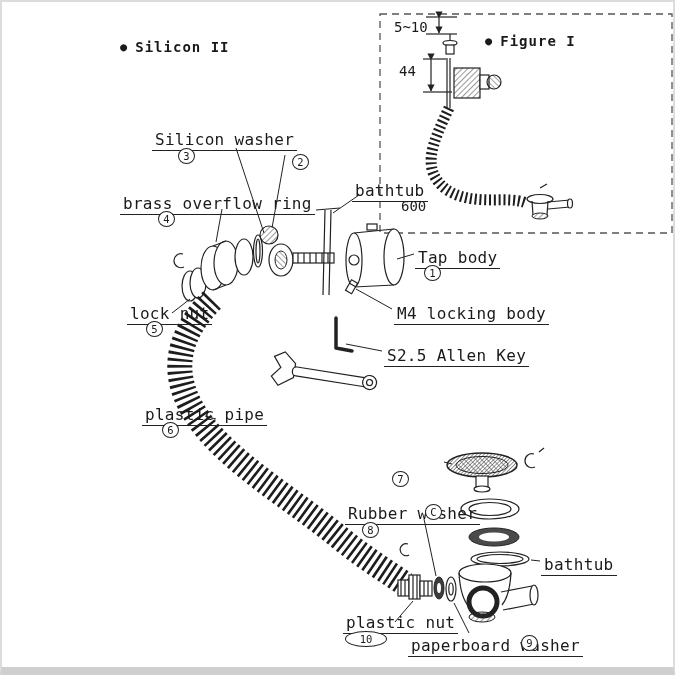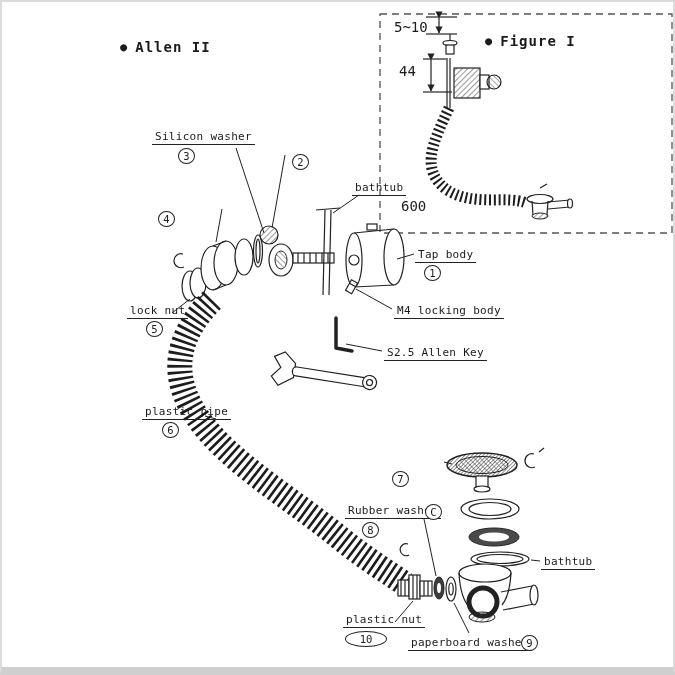--- a/index.html
+++ b/index.html
@@ -10,21 +10,21 @@
   svg.canvas{position:absolute;left:0;top:0}
   
   .ln{stroke:#222;stroke-width:1.2;fill:none}
   .pw{fill:#fff;stroke:#222;stroke-width:1.2}
   .ld{stroke:#222;stroke-width:1;fill:none}
   .pipe{stroke:#1d1d1d;fill:none}
   
   .fig-title{position:absolute;display:flex;align-items:center;gap:7px;
              font-size:14px;font-weight:bold;letter-spacing:1px;white-space:nowrap}
   .fig-title .bullet{font-size:12px;line-height:1}
-  .lbl{position:absolute;font-size:11px;letter-spacing:.3px;white-space:nowrap;
+  .lbl{position:absolute;font-size:16px;letter-spacing:.3px;white-space:nowrap;
        border-bottom:1.2px solid #222;padding:0 3px 1px;background:transparent}
   .dim{position:absolute;font-size:14px;white-space:nowrap}
   .num{position:absolute;width:17px;height:16px;border:1.3px solid #222;border-radius:50%;
        font-size:10.5px;line-height:1;display:flex;align-items:center;justify-content:center;
        background:#fff}
   .num.wide{width:42px}
 </style>
 </head>
 <body>
 
@@ -222,38 +222,39 @@
       <line class="ld" x1="442" y1="460" x2="450" y2="462"></line>
       <line class="ld" x1="422" y1="517" x2="434" y2="574"></line>
       <line class="ld" x1="538" y1="559" x2="529" y2="558"></line>
       <line class="ld" x1="393" y1="620" x2="411" y2="599"></line>
       <line class="ld" x1="467" y1="631" x2="452" y2="601"></line>
     </g>
   </svg>
 
   <div class="fig-title" style="left:118px;top:37px">
     <span class="bullet">●</span>
-    <span>Allen II</span>
+    <span>Silicon II</span>
   </div>
   <div class="fig-title" style="left:483px;top:31px">
     <span class="bullet">●</span>
     <span>Figure I</span>
   </div>
 
   <div class="dim" style="left:392px;top:17px">5~10</div>
   <div class="dim" style="left:397px;top:61px">44</div>
   <div class="dim" style="left:399px;top:196px">600</div>
 
   <div class="lbl" style="left:150px;top:128px">Silicon washer</div>
   <div class="num" style="left:176px;top:146px">3</div>
 
   <div class="num" style="left:290px;top:152px">2</div>
 
   <div class="lbl" style="left:350px;top:179px">bathtub</div>
 
+  <div class="lbl" style="left:118px;top:192px">brass overflow ring</div>
   <div class="num" style="left:156px;top:209px">4</div>
 
   <div class="lbl" style="left:413px;top:246px">Tap body</div>
   <div class="num" style="left:422px;top:263px">1</div>
 
   <div class="lbl" style="left:125px;top:302px">lock nut</div>
   <div class="num" style="left:144px;top:319px">5</div>
 
   <div class="lbl" style="left:392px;top:302px">M4 locking body</div>
 

